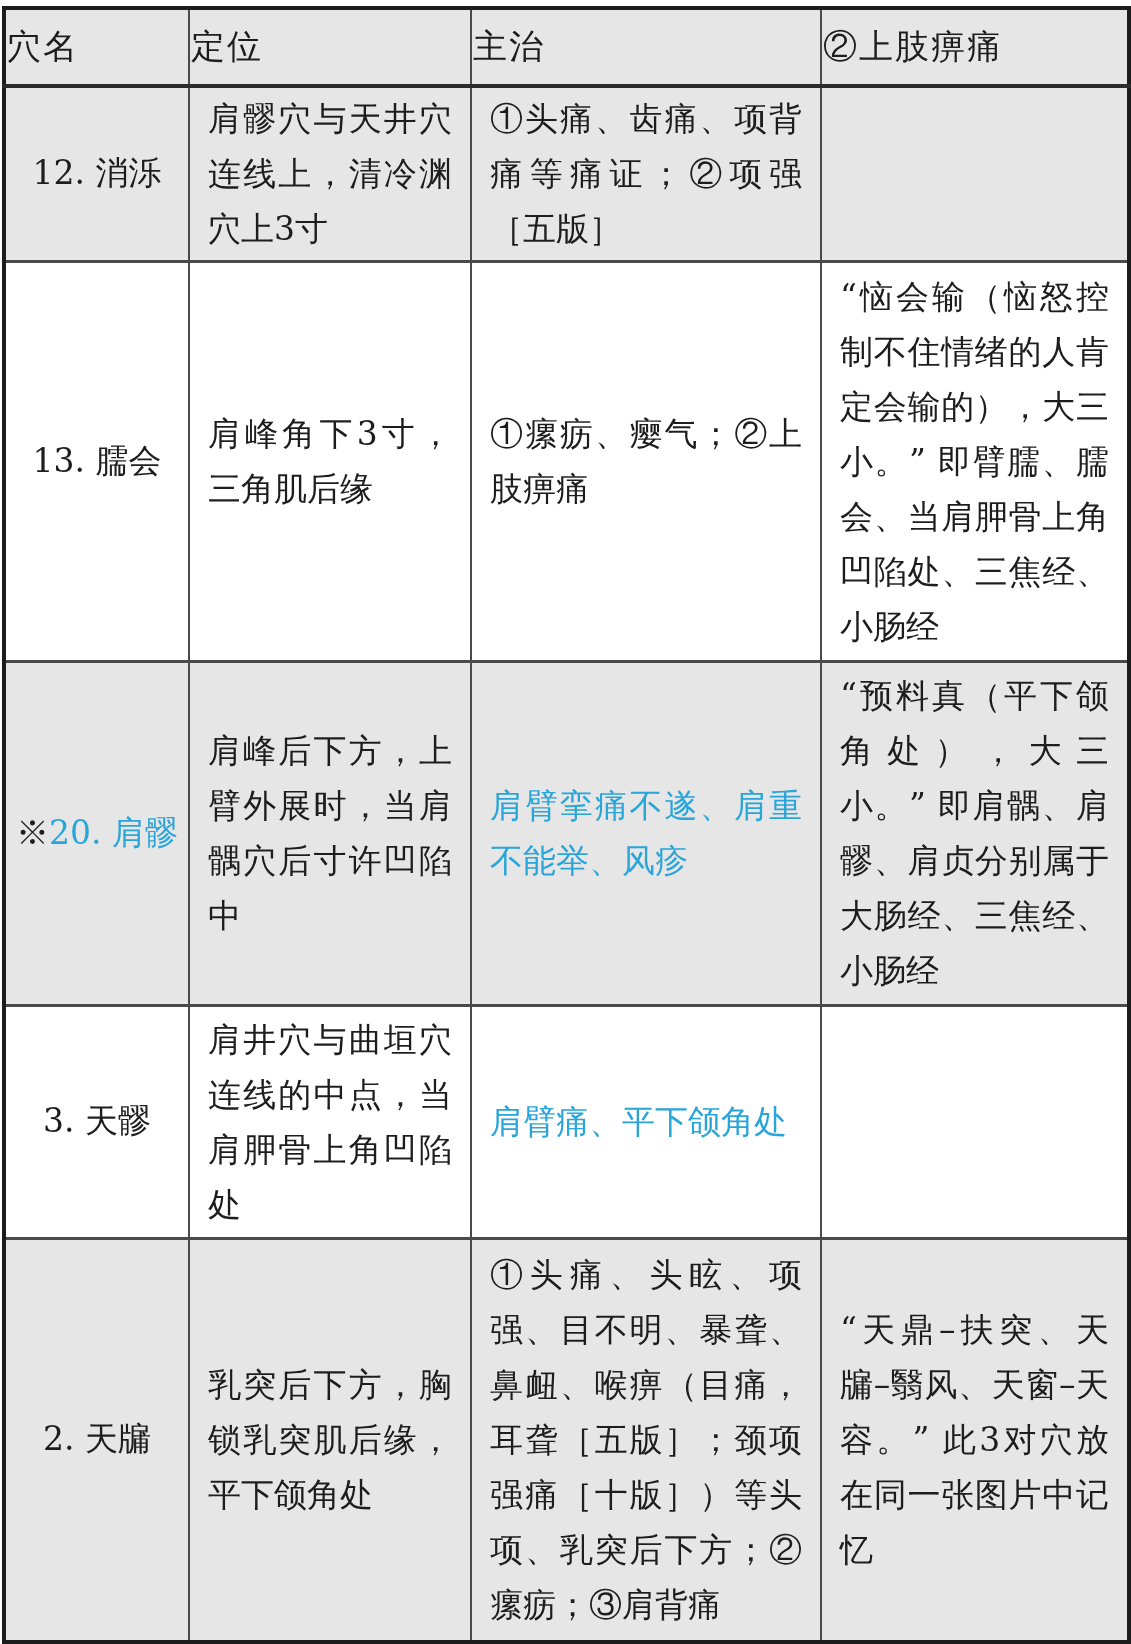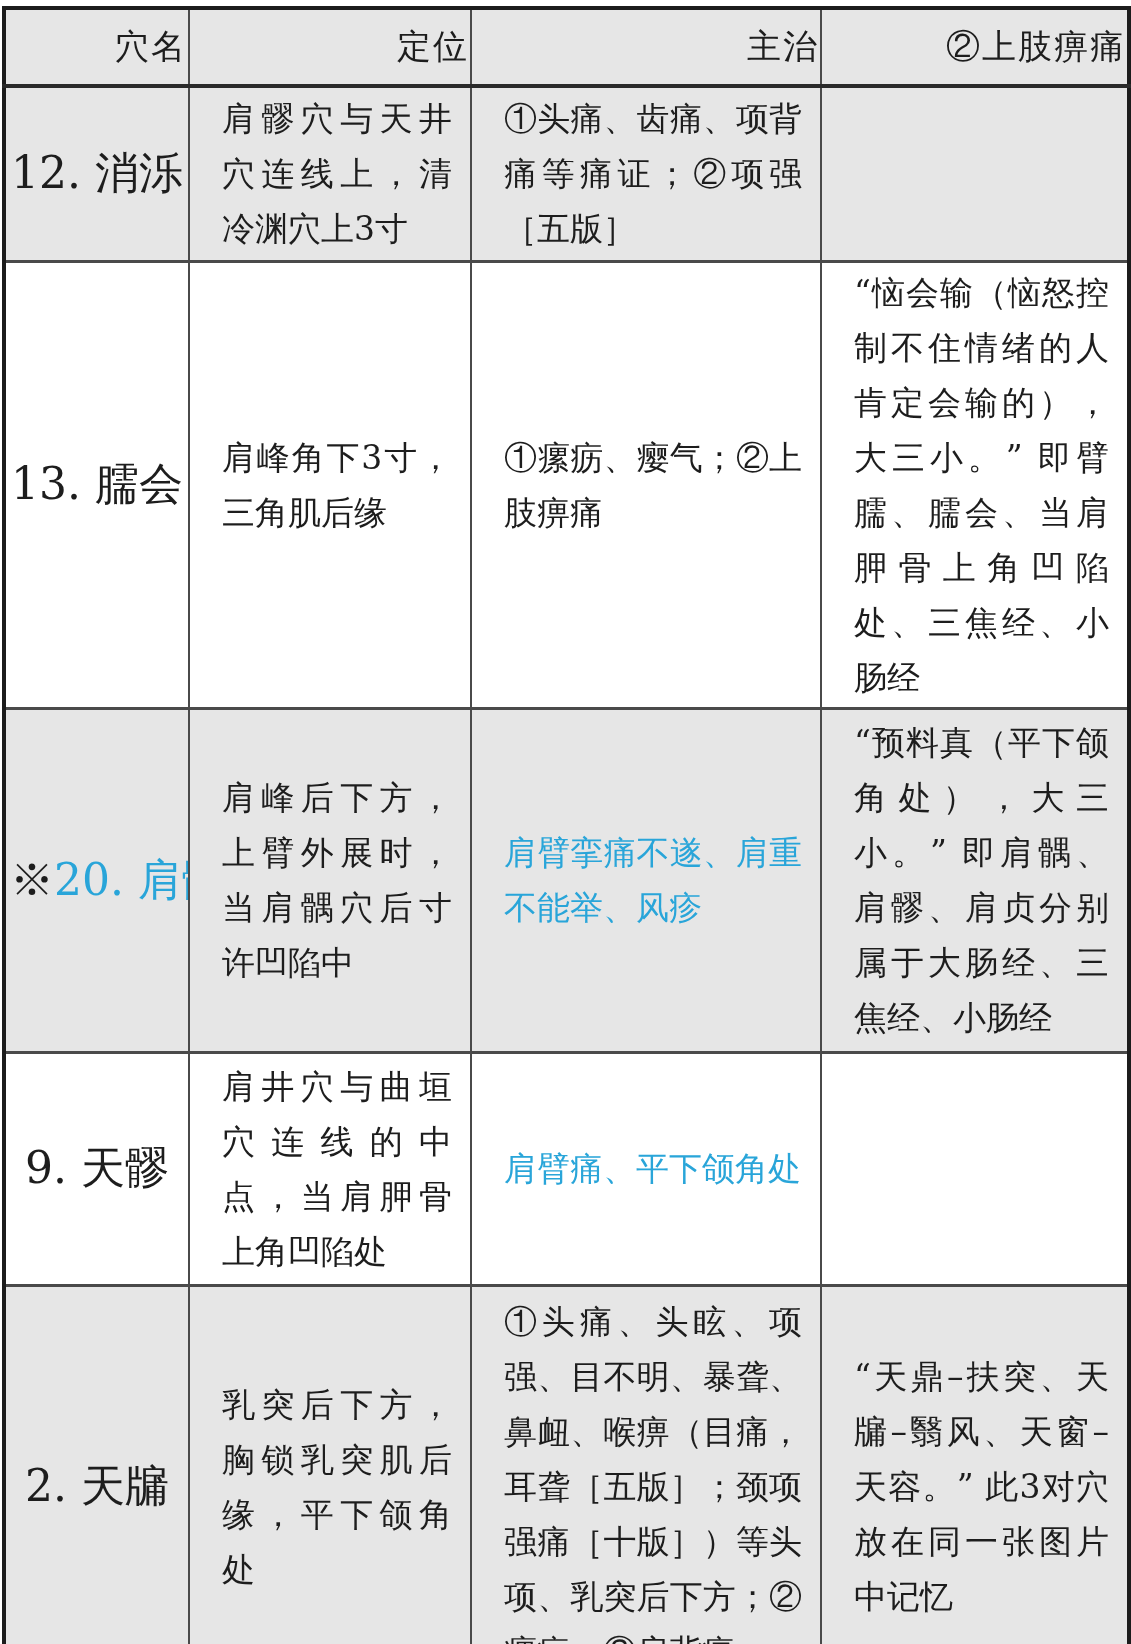--- a/index.html
+++ b/index.html
@@ -26,38 +26,37 @@
     border-top-width: 3px;
     border-bottom-width: 3px;
     vertical-align: middle;
     overflow: hidden;
   }
   tr.header-row td {
     height: 72px;
     background: #e6e6e6;
     border-bottom: 4px solid #2a2a2a;
     font-size: 34px;
-    text-align: right;
+    text-align: left;
     letter-spacing: 2px;
   }
   tr.gray td { background: #e6e6e6; }
   tr.white td { background: #ffffff; }
   td.name-cell {
     text-align: center;
-    font-size: 44px;
+    font-size: 33px;
     padding: 0 4px;
     white-space: nowrap;
   }
   td.text-cell { padding: 2px 18px; }
   .jt {
     font-size: 33px;
     line-height: 55px;
     text-align: justify;
     text-justify: inter-character;
-    margin-left: 14px;
   }
   .hl { color: #29a5d9; }
   .prefix { color: #1d1d1d; }
 </style>
 </head>
 <body>
 
 <div class="page">
   <table class="acu">
     <colgroup>
@@ -115,21 +114,21 @@
       <td class="text-cell">
         <div class="jt hl">肩臂挛痛不遂、肩重不能举、风疹</div>
       </td>
       <td class="text-cell">
         <div class="jt">“预料真（平下颌角处），大三小。” 即肩髃、肩髎、肩贞分别属于大肠经、三焦经、小肠经</div>
       </td>
     </tr>
 
     <tr class="white" style="height:233px">
       <td class="name-cell">
-        <span class="prefix"></span><span>9. 天髎</span>
+        <span class="prefix"></span><span>3. 天髎</span>
       </td>
       <td class="text-cell">
         <div class="jt">肩井穴与曲垣穴连线的中点，当肩胛骨上角凹陷处</div>
       </td>
       <td class="text-cell">
         <div class="jt hl">肩臂痛、平下颌角处</div>
       </td>
       <td class="text-cell">
         <div class="jt"></div>
       </td>

